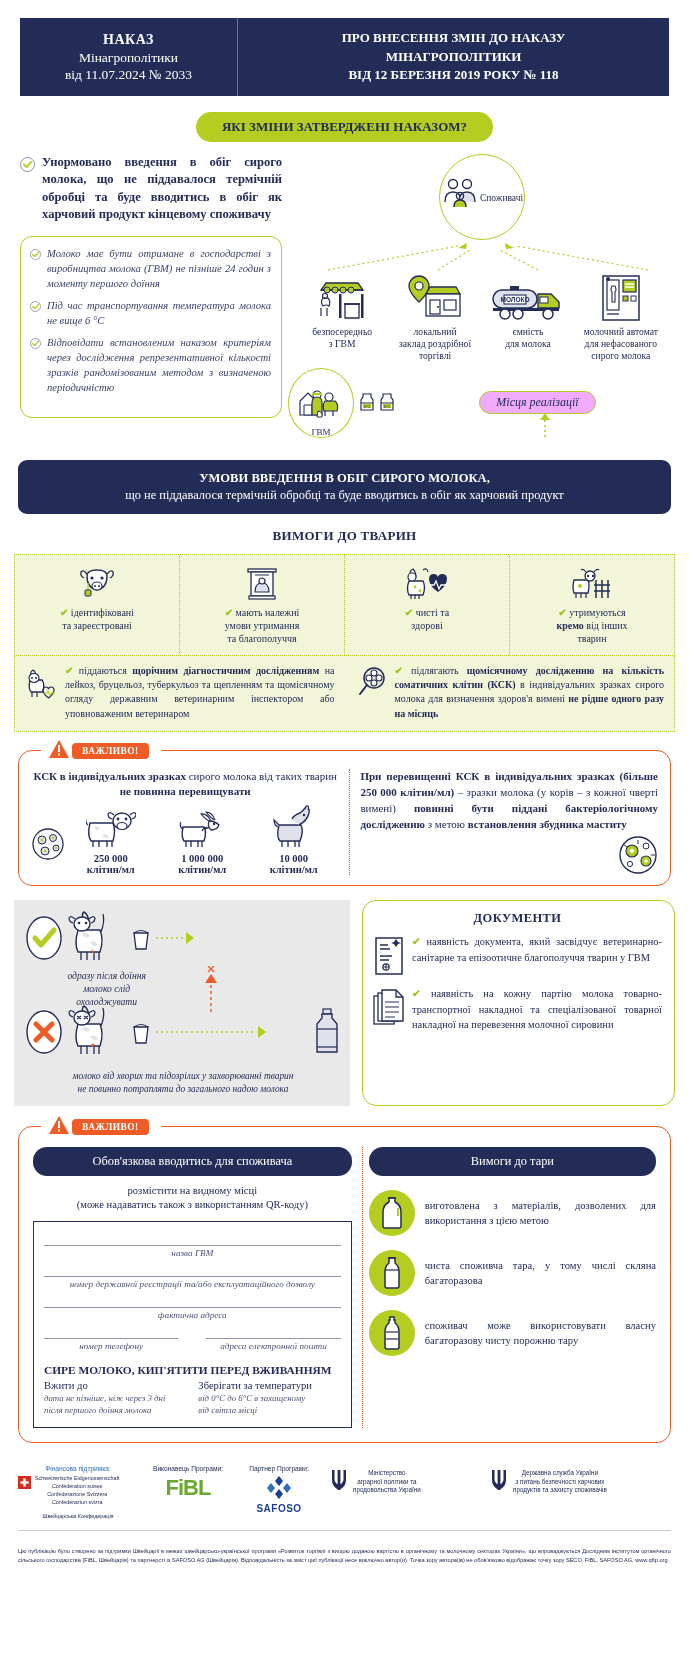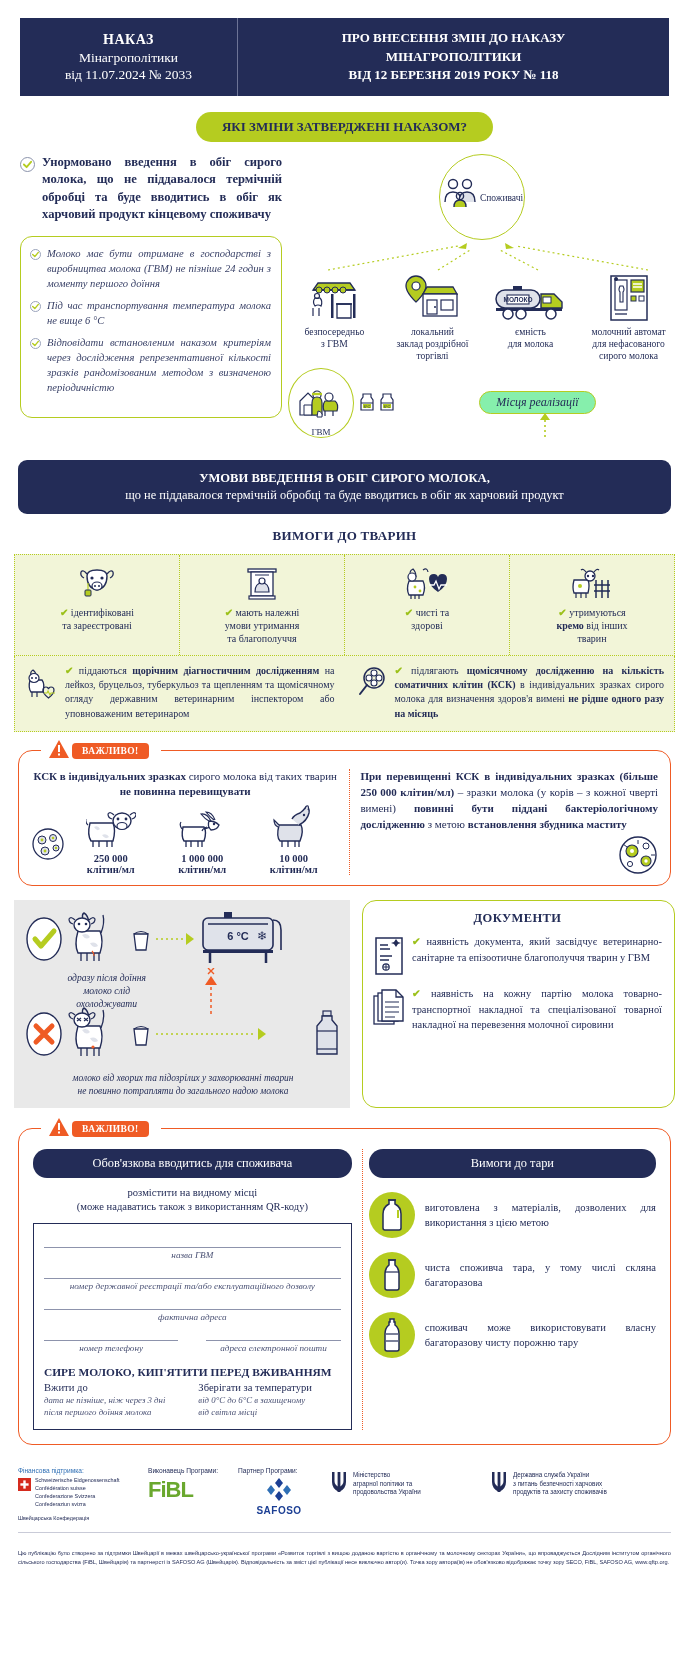--- a/index.html
+++ b/index.html
@@ -91,37 +91,37 @@
     border: 1.5px solid #b5cc20;
     margin: 0 auto;
     display: flex; flex-direction: row; align-items: center; justify-content: center;
     background: #fff;
   }
   .consumer-oval .cap { font-size: 9.5px; color: #232c57; margin-top: 1px; }
 
   .dots-row { position: relative; height: 30px; }
   .dots-row svg { position: absolute; left: 0; top: 0; }
 
-  .places { display: flex; justify-content: space-between; margin-top: 2px; }
+  .places { display: flex; justify-content: center; margin-top: 2px; }
   .place { width: 24%; text-align: center; }
   .place .ico { height: 50px; display: flex; align-items: flex-end; justify-content: center; }
   .place .lbl { font-size: 9.6px; line-height: 1.25; color: #232c57; margin-top: 4px; }
 
   .gvm-row { display: flex; align-items: center; margin-top: 6px; gap: 4px; position: relative; }
   .gvm-circle {
     width: 66px; height: 70px; border-radius: 50%;
     border: 1.5px solid #b5cc20;
     display: flex; flex-direction: column; align-items: center; justify-content: flex-end;
     background: #fff;
   }
   .gvm-circle .cap { font-size: 9px; margin-top: 0px; }
   .places-pill {
     border: 1.5px solid #b5cc20; border-radius: 12px;
     padding: 3px 16px; font-style: italic; font-size: 12px; color: #232c57;
-    background: #86efac;
+    background: #f0abfc;
   }
 
   
   .darkbar {
     margin: 22px 18px 0 18px;
     background: #232c57; color: #fff;
     border-radius: 9px;
     text-align: center; padding: 11px 16px;
   }
   .darkbar .d1 { font-weight: bold; font-size: 12.6px; }
@@ -232,21 +232,21 @@
   .tare-item { display: flex; gap: 10px; align-items: center; margin-top: 14px; }
   .tare-ico {
     flex: 0 0 46px; width: 46px; height: 46px; border-radius: 50%;
     background: #b5cc20; display: flex; align-items: center; justify-content: center;
   }
   .tare-tx { font-size: 10.6px; line-height: 1.45; text-align: justify; }
 
   
   .footer { margin: 22px 18px 0 18px; }
   .footer-row { display: flex; align-items: flex-start; gap: 10px; }
-  .f-block { display: flex; flex-direction: column; }
+  .f-block { display: flex; flex-direction: column; text-align: center; }
   .f-cap { font-size: 6.6px; color: #2f6fb5; margin-bottom: 3px; font-family: "Liberation Sans", sans-serif; }
   .f-cap2 { font-size: 6.6px; color: #232c57; margin-bottom: 3px; font-family: "Liberation Sans", sans-serif; }
   .swiss { display: flex; gap: 4px; align-items: flex-start; }
   .swiss-txt { font-size: 5.4px; line-height: 1.45; color: #232c57; font-family: "Liberation Sans", sans-serif; }
   .fibl { color: #6aa82e; font-weight: bold; font-size: 22px; font-family: "Liberation Sans", sans-serif; letter-spacing: -1px; }
   .safoso { font-size: 10px; font-weight: bold; color: #1c3f94; font-family: "Liberation Sans", sans-serif; letter-spacing: .5px; }
   .minagro { font-size: 6.3px; line-height: 1.35; color: #232c57; font-family: "Liberation Sans", sans-serif; }
   .disclaimer {
     margin: 16px 18px 10px 18px;
     font-size: 5.6px; line-height: 1.55; color: #232c57; text-align: justify;
@@ -724,32 +724,20 @@
             <path d="M4 8 h14 l-2 16 h-10 z" fill="#fff" stroke="#232c57" stroke-width="1.3"></path>
             <path d="M4 8 q7 -5 14 0" fill="none" stroke="#232c57" stroke-width="1.2"></path>
           </svg>
         </span>
         <span>
           <svg width="38" height="14" viewBox="0 0 38 14">
             <path d="M0 7 H28" stroke="#b5cc20" stroke-width="1.6" stroke-dasharray="2 3"></path>
             <path d="M30 1 l8 6 l-8 6 z" fill="#b5cc20"></path>
           </svg>
         </span>
-        <span>
-          <svg width="90" height="58" viewBox="0 0 90 58">
-            <rect x="26" y="2" width="8" height="6" fill="#232c57"></rect>
-            <rect x="5" y="8" width="70" height="32" rx="5" fill="#dfe2ea" stroke="#232c57" stroke-width="1.6"></rect>
-            <path d="M10 14 h60" stroke="#232c57" stroke-width="1.4"></path>
-            <text x="40" y="30" font-family="Liberation Sans, sans-serif" font-size="11" font-weight="bold" fill="#232c57" text-anchor="middle">6 °C</text>
-            <text x="64" y="30" font-size="12" fill="#232c57" text-anchor="middle">❄</text>
-            <rect x="5" y="40" width="70" height="3" fill="#232c57"></rect>
-            <path d="M12 43 v10 M68 43 v10" stroke="#232c57" stroke-width="2.5"></path>
-            <path d="M75 10 q8 0 8 10 v20" stroke="#232c57" stroke-width="1.6" fill="none"></path>
-          </svg>
-        </span>
       </div>
 
       <div style="display:flex;">
         <div style="width:52%;">
           <div class="cool-note" style="white-space:pre-line">одразу після доїння
 молоко слід
 охолоджувати</div>
         </div>
         <div style="flex:1;position:relative;height:40px;">
           <svg width="40" height="46" viewBox="0 0 40 46" style="position:absolute;left:8px;top:-4px;">

